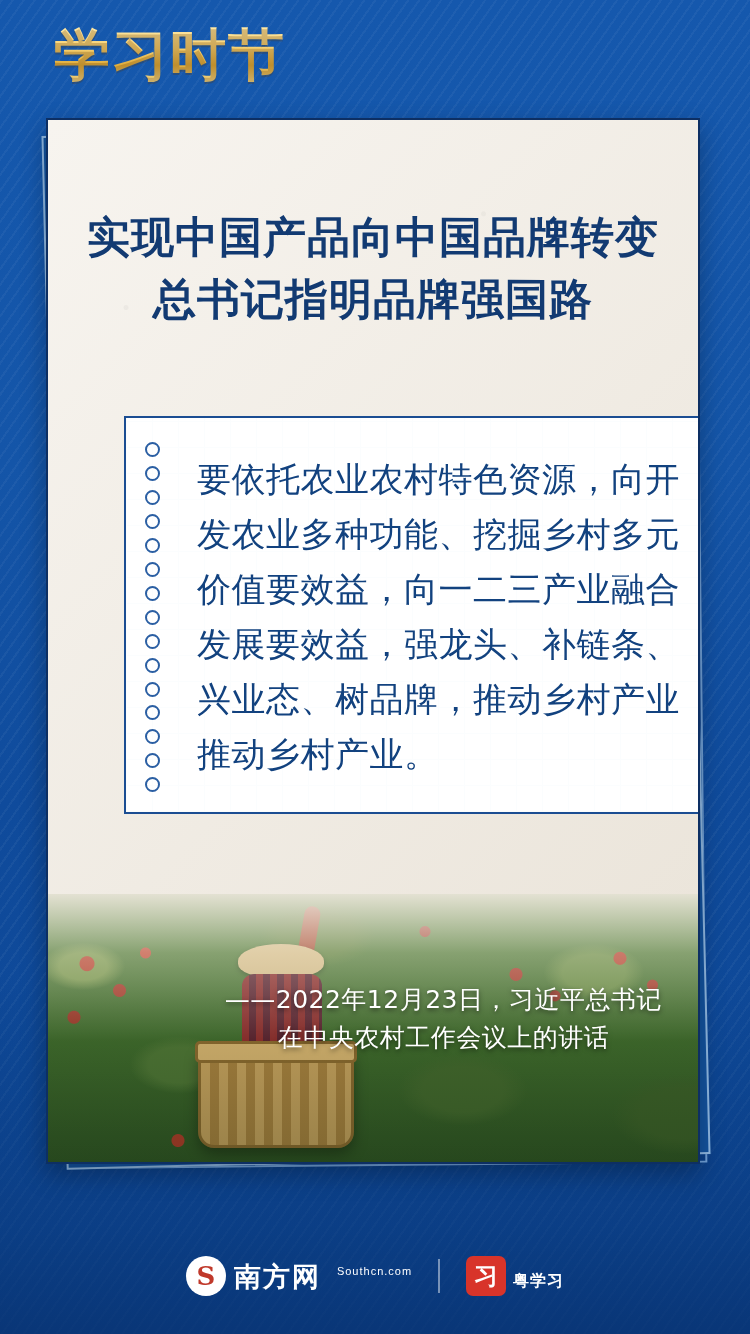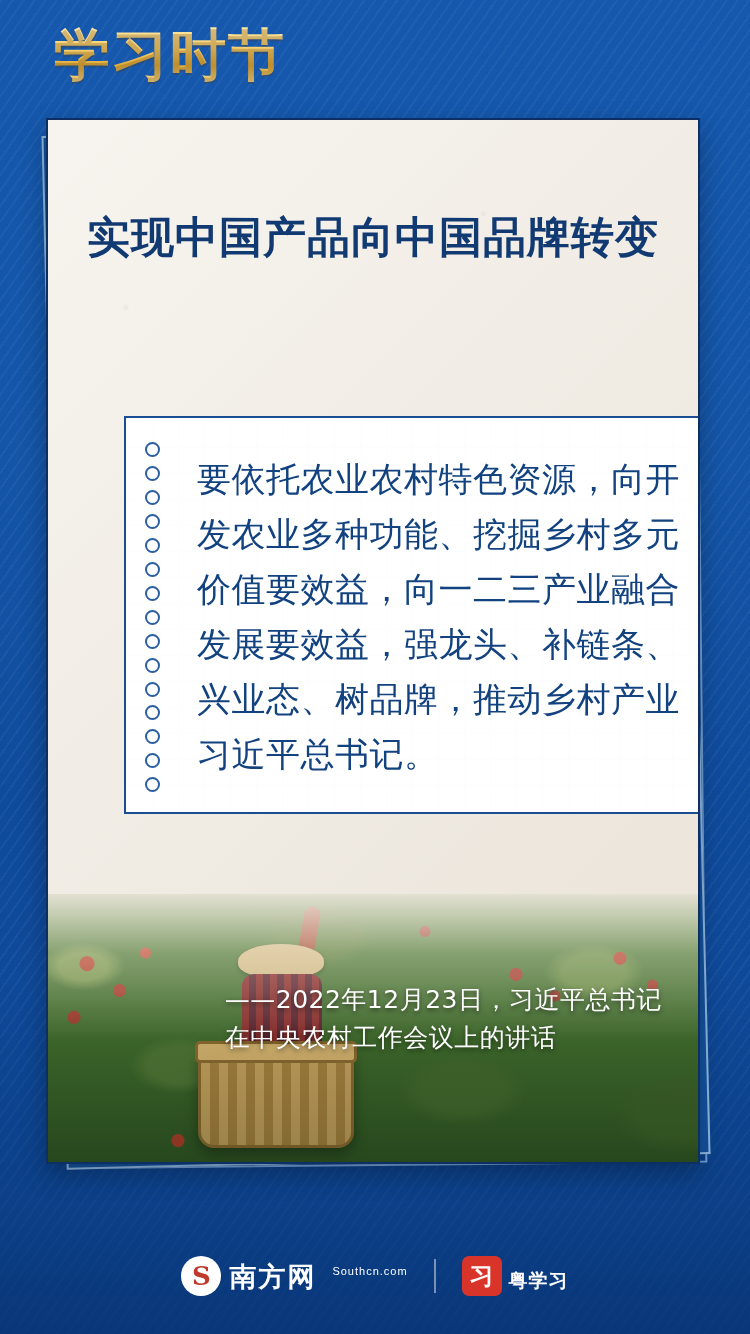--- a/index.html
+++ b/index.html
@@ -288,21 +288,21 @@
     inset: 0;
     background: linear-gradient(180deg, rgba(239,233,223,0.92) 0%, rgba(239,233,223,0.35) 22%, rgba(20,40,15,0.10) 55%, rgba(10,30,10,0.25) 100%);
   }
 
   
   .attribution {
     position: absolute;
     right: 36px;
     bottom: 104px;
     z-index: 6;
-    text-align: left;
+    text-align: center;
   }
   .attribution div {
     font-family: "DejaVu Sans", "Liberation Sans", sans-serif;
     font-size: 25px;
     line-height: 1.55;
     color: #ffffff;
     text-shadow: 0 2px 5px rgba(0,0,0,0.55);
     letter-spacing: 0.5px;
   }
 
@@ -375,21 +375,21 @@
     font-family: "DejaVu Serif", "Liberation Serif", serif;
     font-weight: bold;
     font-size: 24px;
     display: flex;
     align-items: center;
     justify-content: center;
   }
   .logo-yue .word {
     font-family: "DejaVu Sans", "Liberation Sans", sans-serif;
     font-weight: bold;
-    font-size: 19px;
+    font-size: 16px;
     color: #ffffff;
     letter-spacing: 1px;
     margin-top: 10px;
   }
 </style>
 </head>
 <body>
 
 <div class="poster">
 
@@ -398,20 +398,21 @@
   </div>
 
   <div class="paper-shadow2"></div>
   <div class="paper-shadow1"></div>
 
   <div class="paper">
     <div class="grain"></div>
 
     <div class="headline">
       <div>实现中国产品向中国品牌转变</div>
+      <div>总书记指明品牌强国路</div>
     </div>
 
     <div class="photo">
       <div class="foliage"></div>
       <div class="berries"></div>
       <div class="person">
         <div class="arm"></div>
         <div class="hat"></div>
         <div class="body"></div>
       </div>
@@ -436,21 +437,21 @@
         <span></span>
         <span></span>
         <span></span>
       </div>
       <div class="quote-text">
         <p>要依托农业农村特色资源，向开</p>
         <p>发农业多种功能、挖掘乡村多元</p>
         <p>价值要效益，向一二三产业融合</p>
         <p>发展要效益，强龙头、补链条、</p>
         <p>兴业态、树品牌，推动乡村产业</p>
-        <p>习近平总书记。</p>
+        <p>推动乡村产业。</p>
       </div>
 
     </div>
 
     <div class="attribution">
       <div>——2022年12月23日，习近平总书记</div>
       <div>在中央农村工作会议上的讲话</div>
     </div>
   </div>
 

